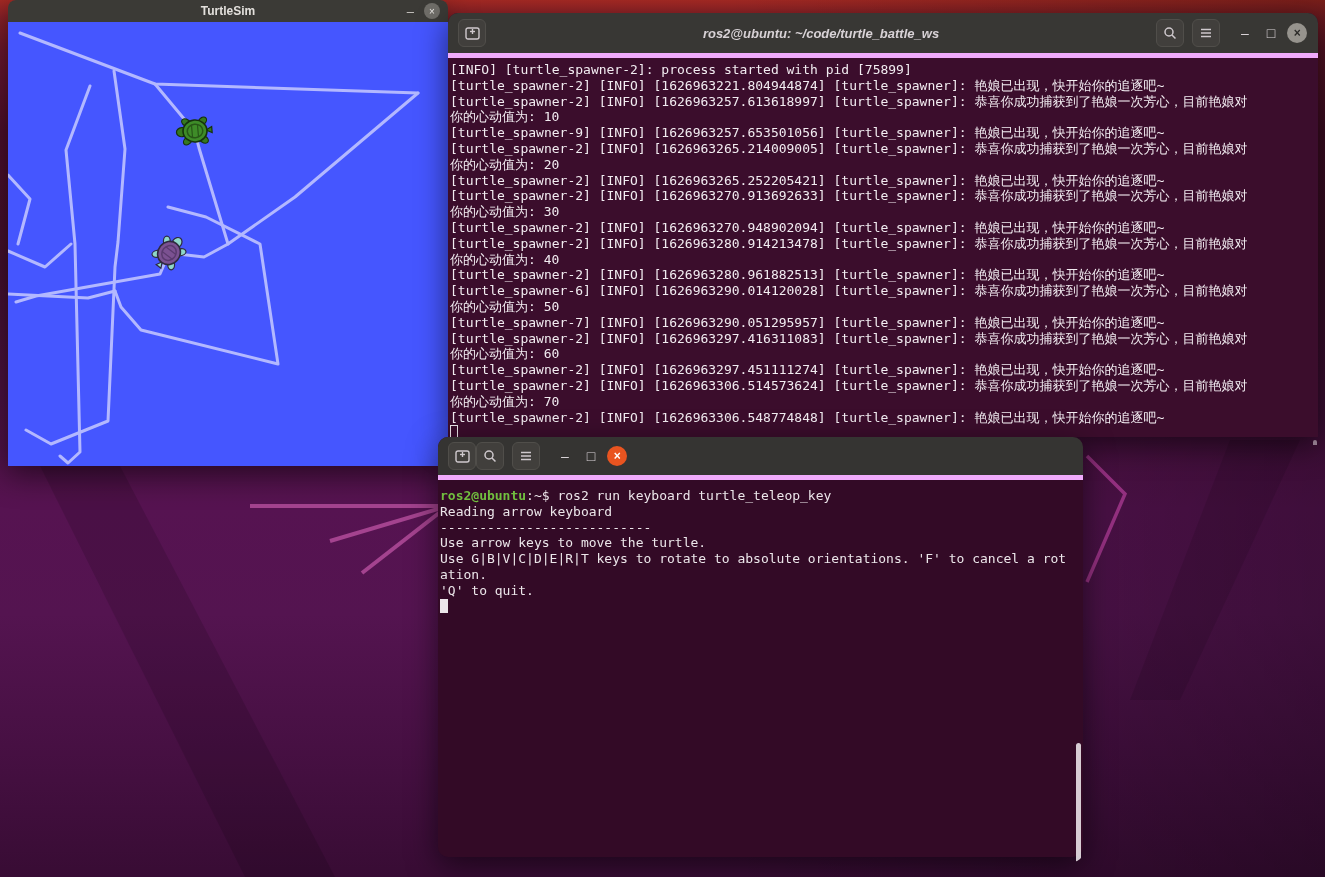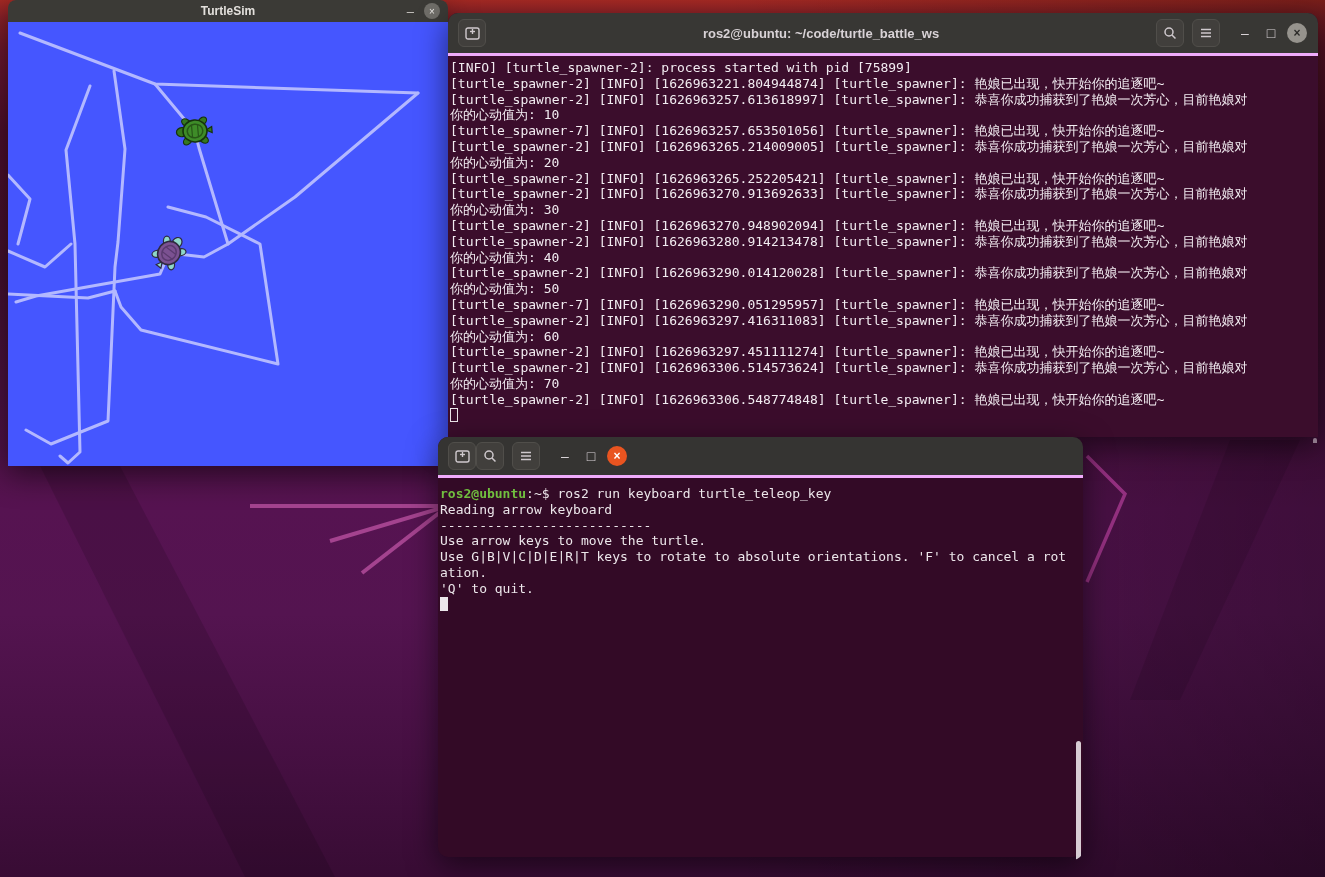--- a/index.html
+++ b/index.html
@@ -6,21 +6,21 @@
   body{width:1325px;height:877px;overflow:hidden;font-family:"Liberation Sans",sans-serif;}
   .desktop{position:relative;width:1325px;height:877px;overflow:hidden;
     background:
       linear-gradient(90deg, rgba(0,0,0,0) 55%, rgba(0,0,0,0.28) 100%),
       linear-gradient(180deg,#a62a24 0%,#8c2129 2%,#6e1830 6%,#4f0f2c 15%,#45102f 30%,#4d1240 44%,#561351 58%,#541450 70%,#471043 85%,#380c34 100%);
   }
   .wallart{position:absolute;left:0;top:0;z-index:0;}
 
   
   .win{position:absolute;box-shadow:0 8px 30px rgba(0,0,0,0.55);}
-  .term-header{height:40px;background:#383734;border-radius:10px 10px 0 0;display:flex;align-items:center;border-bottom:3px solid #f0abfc;}
+  .term-header{height:40px;background:#383734;border-radius:10px 10px 0 0;display:flex;align-items:center;border-bottom:5px solid #f0abfc;font-style:italic;}
   .term-title{flex:1;text-align:center;color:#d8d2d6;font-weight:bold;font-size:13px;font-family:"Liberation Sans",sans-serif;white-space:nowrap;overflow:hidden;}
   .hbtn{width:28px;height:28px;border-radius:6px;background:#413f3c;border:1px solid #504e4a;display:flex;align-items:center;justify-content:center;box-sizing:border-box;flex:0 0 auto;}
   .newtab{margin-left:10px;}
   .winctl{width:26px;height:26px;display:flex;align-items:center;justify-content:center;color:#d8d2d6;font-size:14px;flex:0 0 auto;}
   .closecirc{width:20px;height:20px;border-radius:50%;display:flex;align-items:center;justify-content:center;font-size:12px;font-weight:bold;line-height:1;}
   .close-gray{background:#96938d;color:#2c2b29;}
   .close-orange{background:#e95420;color:#ffffff;}
   .term-body{position:relative;font-family:"DejaVu Sans Mono","Liberation Mono",monospace;font-size:13px;line-height:15.8px;overflow:hidden;}
   .tline{white-space:pre;height:15.8px;}
   .cursor-hollow{width:8px;height:14px;border:1px solid #ece6ea;box-sizing:border-box;}
@@ -139,30 +139,31 @@
       <div class="winctl" style="margin-right:8px;">
         <span class="closecirc close-gray">×</span>
       </div>
     </div>
     <div class="term-body">
       <div id="top-lines">
           <div class="tline">[INFO] [turtle_spawner-2]: process started with pid [75899]</div>
           <div class="tline">[turtle_spawner-2] [INFO] [1626963221.804944874] [turtle_spawner]: 艳娘已出现，快开始你的追逐吧~</div>
           <div class="tline">[turtle_spawner-2] [INFO] [1626963257.613618997] [turtle_spawner]: 恭喜你成功捕获到了艳娘一次芳心，目前艳娘对</div>
           <div class="tline">你的心动值为: 10</div>
-          <div class="tline">[turtle_spawner-7] [INFO] [1626963257.653501056] [turtle_spawner]: 艳娘已出现，快开始你的追逐吧~</div>
+          <div class="tline">[turtle_spawner-9] [INFO] [1626963257.653501056] [turtle_spawner]: 艳娘已出现，快开始你的追逐吧~</div>
           <div class="tline">[turtle_spawner-2] [INFO] [1626963265.214009005] [turtle_spawner]: 恭喜你成功捕获到了艳娘一次芳心，目前艳娘对</div>
           <div class="tline">你的心动值为: 20</div>
           <div class="tline">[turtle_spawner-2] [INFO] [1626963265.252205421] [turtle_spawner]: 艳娘已出现，快开始你的追逐吧~</div>
           <div class="tline">[turtle_spawner-2] [INFO] [1626963270.913692633] [turtle_spawner]: 恭喜你成功捕获到了艳娘一次芳心，目前艳娘对</div>
           <div class="tline">你的心动值为: 30</div>
           <div class="tline">[turtle_spawner-2] [INFO] [1626963270.948902094] [turtle_spawner]: 艳娘已出现，快开始你的追逐吧~</div>
           <div class="tline">[turtle_spawner-2] [INFO] [1626963280.914213478] [turtle_spawner]: 恭喜你成功捕获到了艳娘一次芳心，目前艳娘对</div>
           <div class="tline">你的心动值为: 40</div>
-          <div class="tline">[turtle_spawner-2] [INFO] [1626963290.014120028] [turtle_spawner]: 恭喜你成功捕获到了艳娘一次芳心，目前艳娘对</div>
+          <div class="tline">[turtle_spawner-2] [INFO] [1626963280.961882513] [turtle_spawner]: 艳娘已出现，快开始你的追逐吧~</div>
+          <div class="tline">[turtle_spawner-6] [INFO] [1626963290.014120028] [turtle_spawner]: 恭喜你成功捕获到了艳娘一次芳心，目前艳娘对</div>
           <div class="tline">你的心动值为: 50</div>
           <div class="tline">[turtle_spawner-7] [INFO] [1626963290.051295957] [turtle_spawner]: 艳娘已出现，快开始你的追逐吧~</div>
           <div class="tline">[turtle_spawner-2] [INFO] [1626963297.416311083] [turtle_spawner]: 恭喜你成功捕获到了艳娘一次芳心，目前艳娘对</div>
           <div class="tline">你的心动值为: 60</div>
           <div class="tline">[turtle_spawner-2] [INFO] [1626963297.451111274] [turtle_spawner]: 艳娘已出现，快开始你的追逐吧~</div>
           <div class="tline">[turtle_spawner-2] [INFO] [1626963306.514573624] [turtle_spawner]: 恭喜你成功捕获到了艳娘一次芳心，目前艳娘对</div>
           <div class="tline">你的心动值为: 70</div>
           <div class="tline">[turtle_spawner-2] [INFO] [1626963306.548774848] [turtle_spawner]: 艳娘已出现，快开始你的追逐吧~</div>
         </div>
       <div class="cursor-hollow"></div>

